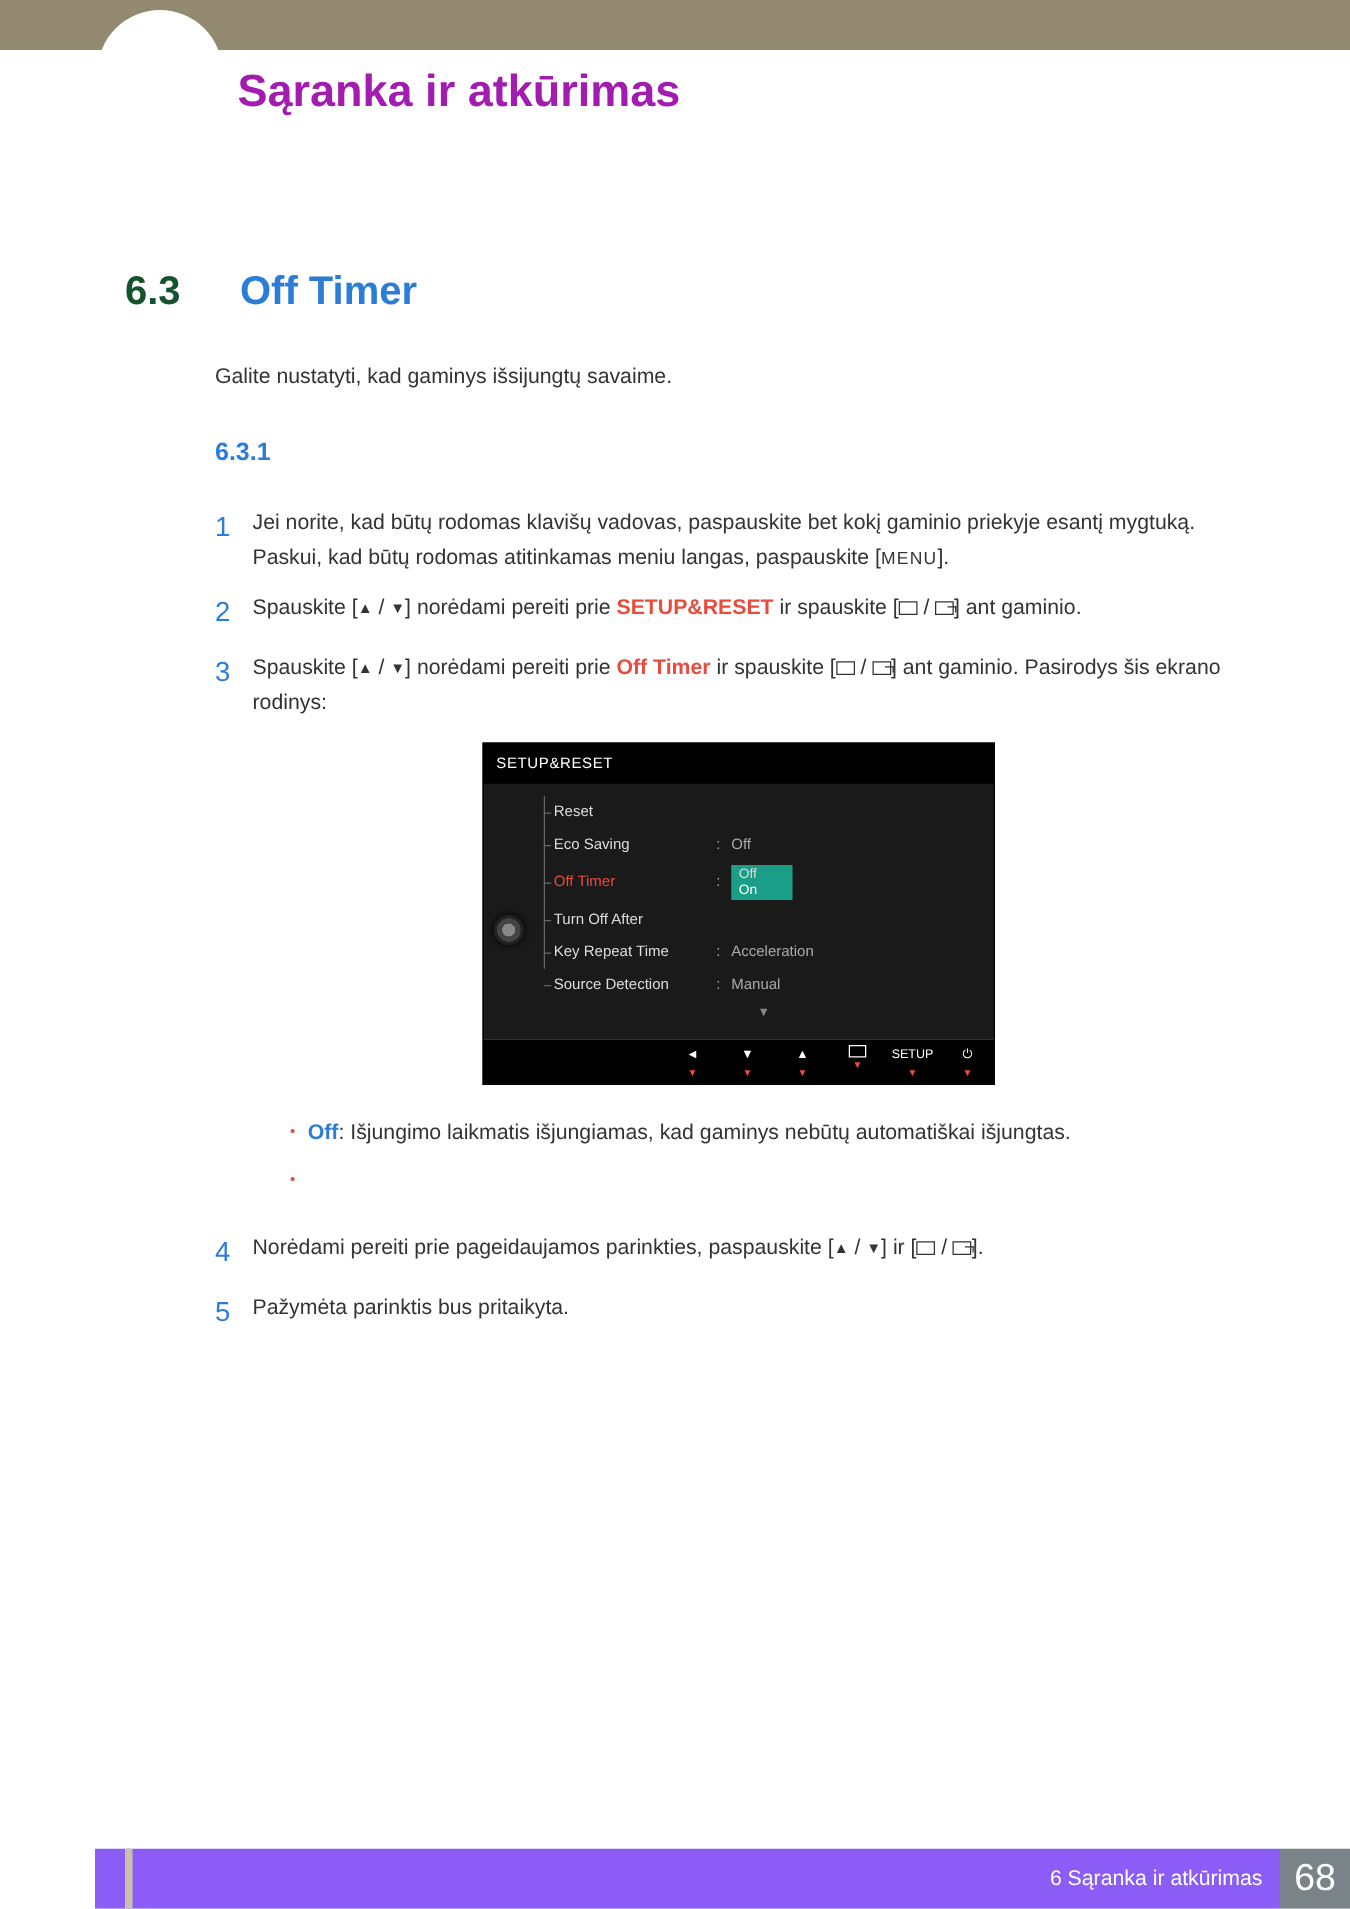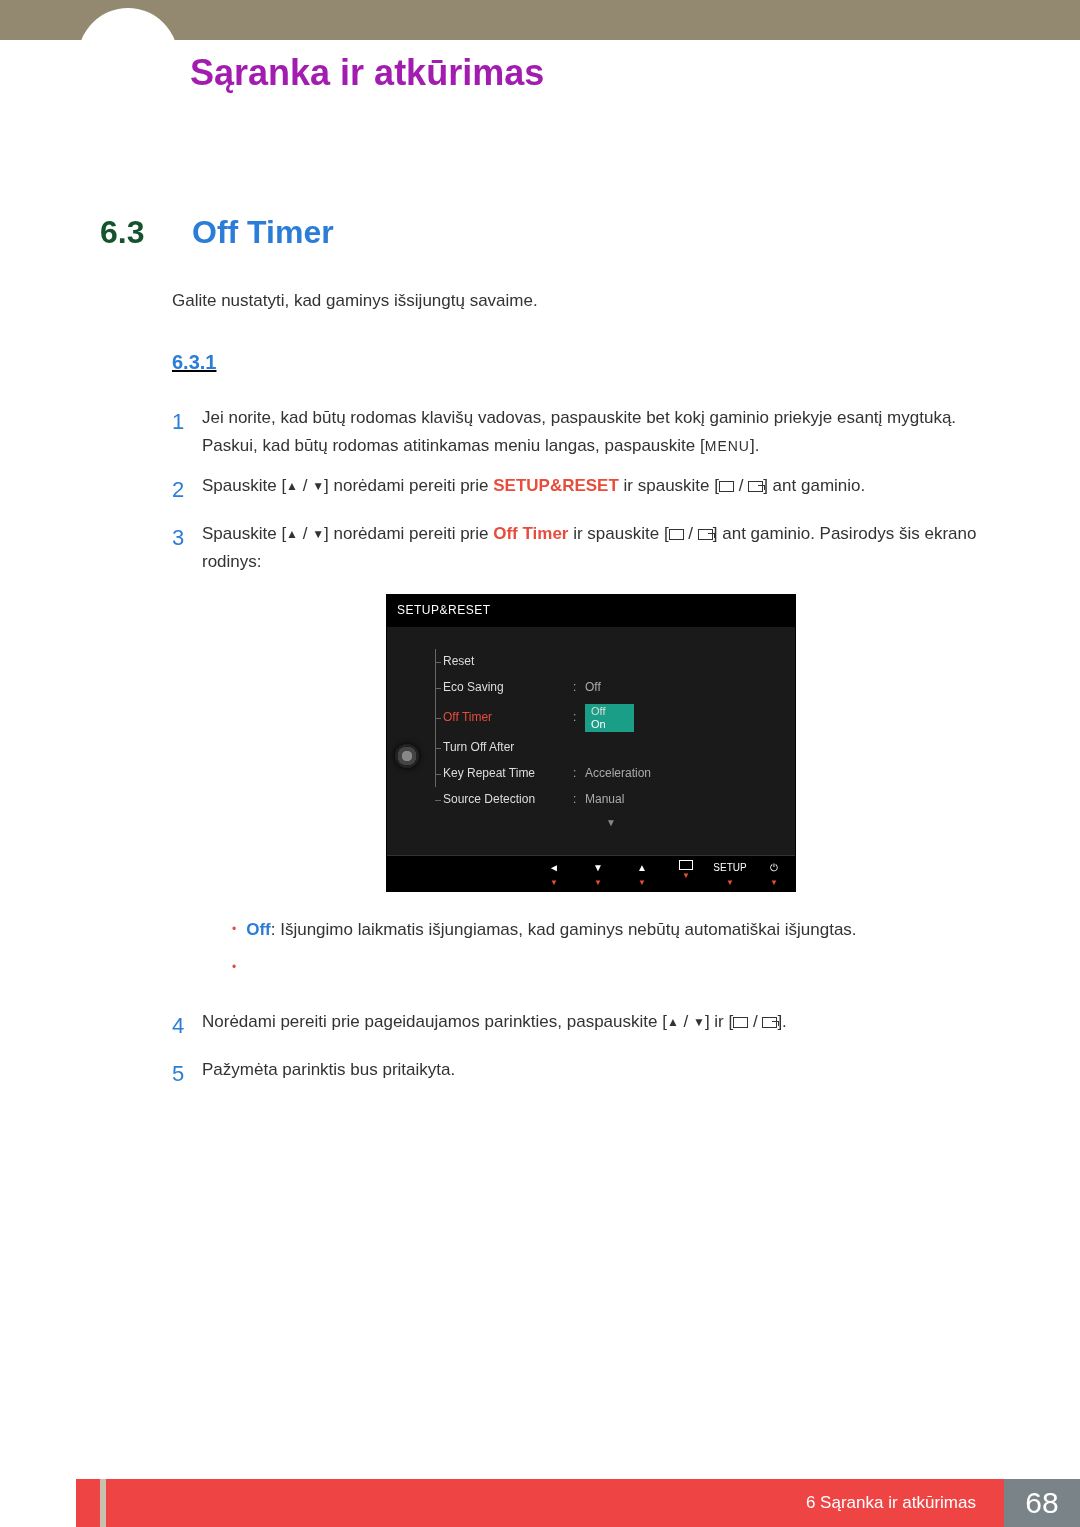--- a/index.html
+++ b/index.html
@@ -51,21 +51,20 @@
   }
   .intro-text {
     font-size: 17px;
     color: #333;
     margin: 0 0 40px 72px;
   }
   .subsection-row {
     display: flex;
     align-items: flex-start;
     margin: 0 0 30px 72px;
-    text-decoration: underline;
   }
   .subsection-num {
     color: #2b7dd8;
     font-size: 20px;
     font-weight: bold;
     margin-right: 14px;
   }
   .subsection-title {
     color: #2b7dd8;
     font-size: 20px;
@@ -127,21 +126,21 @@
   }
   .osd-gear {
     width: 24px;
     height: 24px;
     border-radius: 50%;
     background: radial-gradient(circle, #888 30%, #444 31%, #444 55%, #222 56%);
     box-shadow: 0 0 6px #000;
   }
   .osd-menu {
     flex: 1;
-    padding: 22px 0;
+    padding: 10px 0;
   }
   .osd-row {
     display: flex;
     align-items: center;
     padding: 3px 12px 3px 16px;
     position: relative;
   }
   .osd-row.sel { color: #e74c3c; }
   .osd-label { width: 130px; color: inherit; }
   .osd-colon { width: 12px; color: #aaa; }
@@ -227,31 +226,31 @@
   .footer {
     position: absolute;
     bottom: 0;
     left: 0;
     right: 0;
     height: 48px;
     display: flex;
   }
   .footer-bar {
     flex: 1;
-    background: #ef4444;
+    background: #8b5cf6;
     margin-left: 76px;
     display: flex;
     justify-content: flex-end;
     align-items: center;
-    padding-right: 28px;
+    padding-right: 14px;
     color: #fff;
     font-size: 17px;
   }
   .footer-page {
-    width: 76px;
+    width: 56px;
     background: #7a8488;
     color: #fff;
     font-size: 30px;
     display: flex;
     align-items: center;
     justify-content: center;
   }
   .footer-thin {
     position: absolute;
     bottom: 0;

